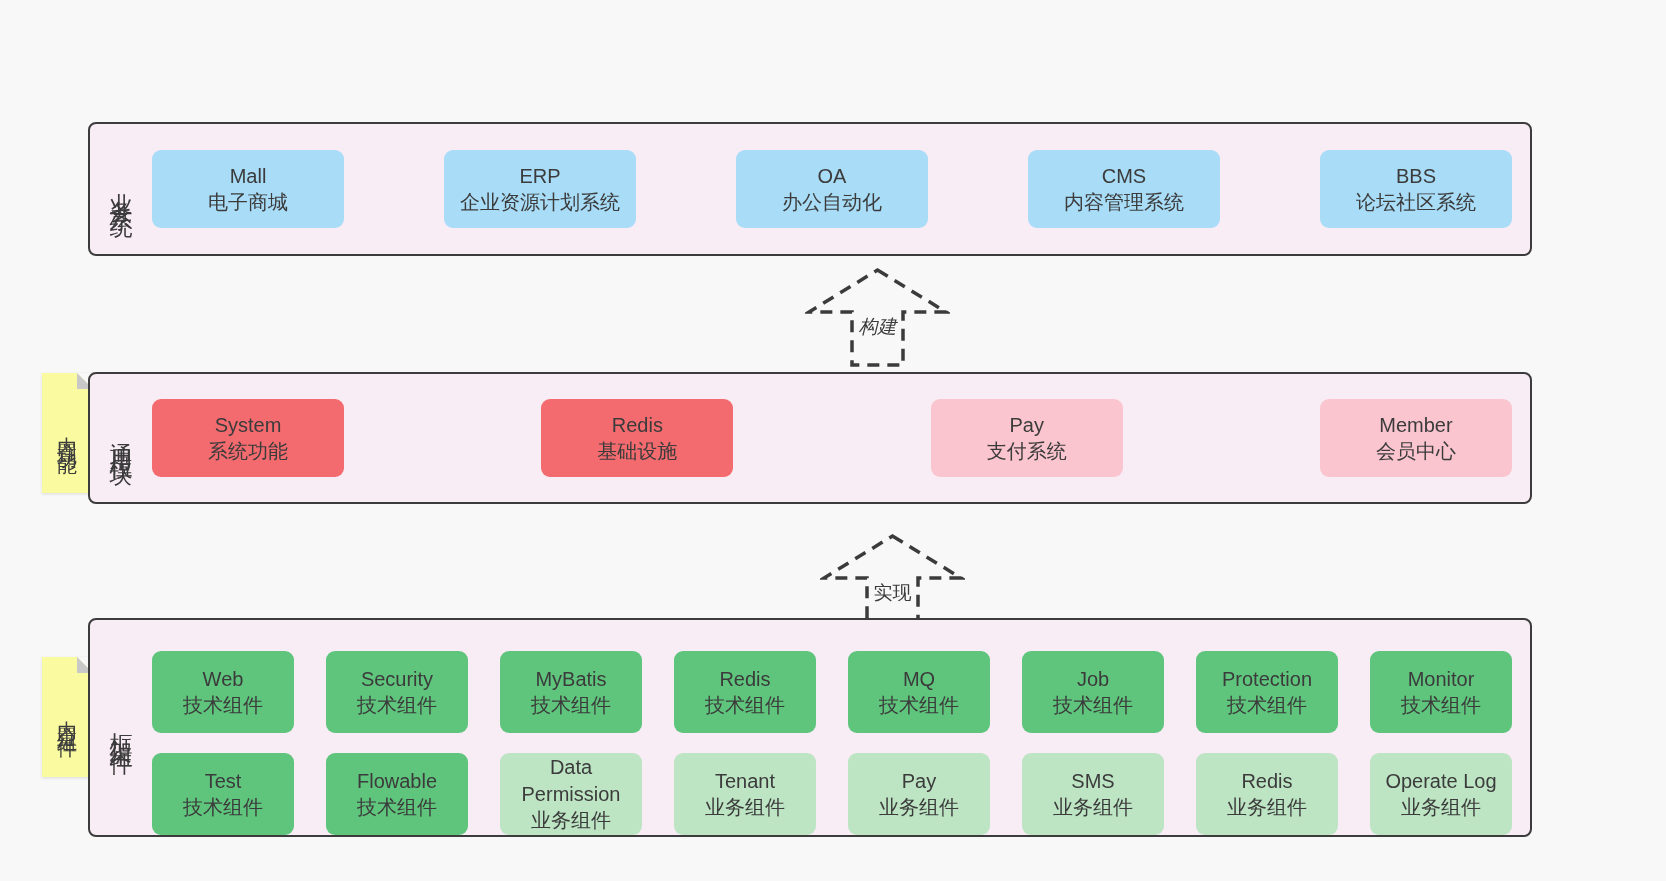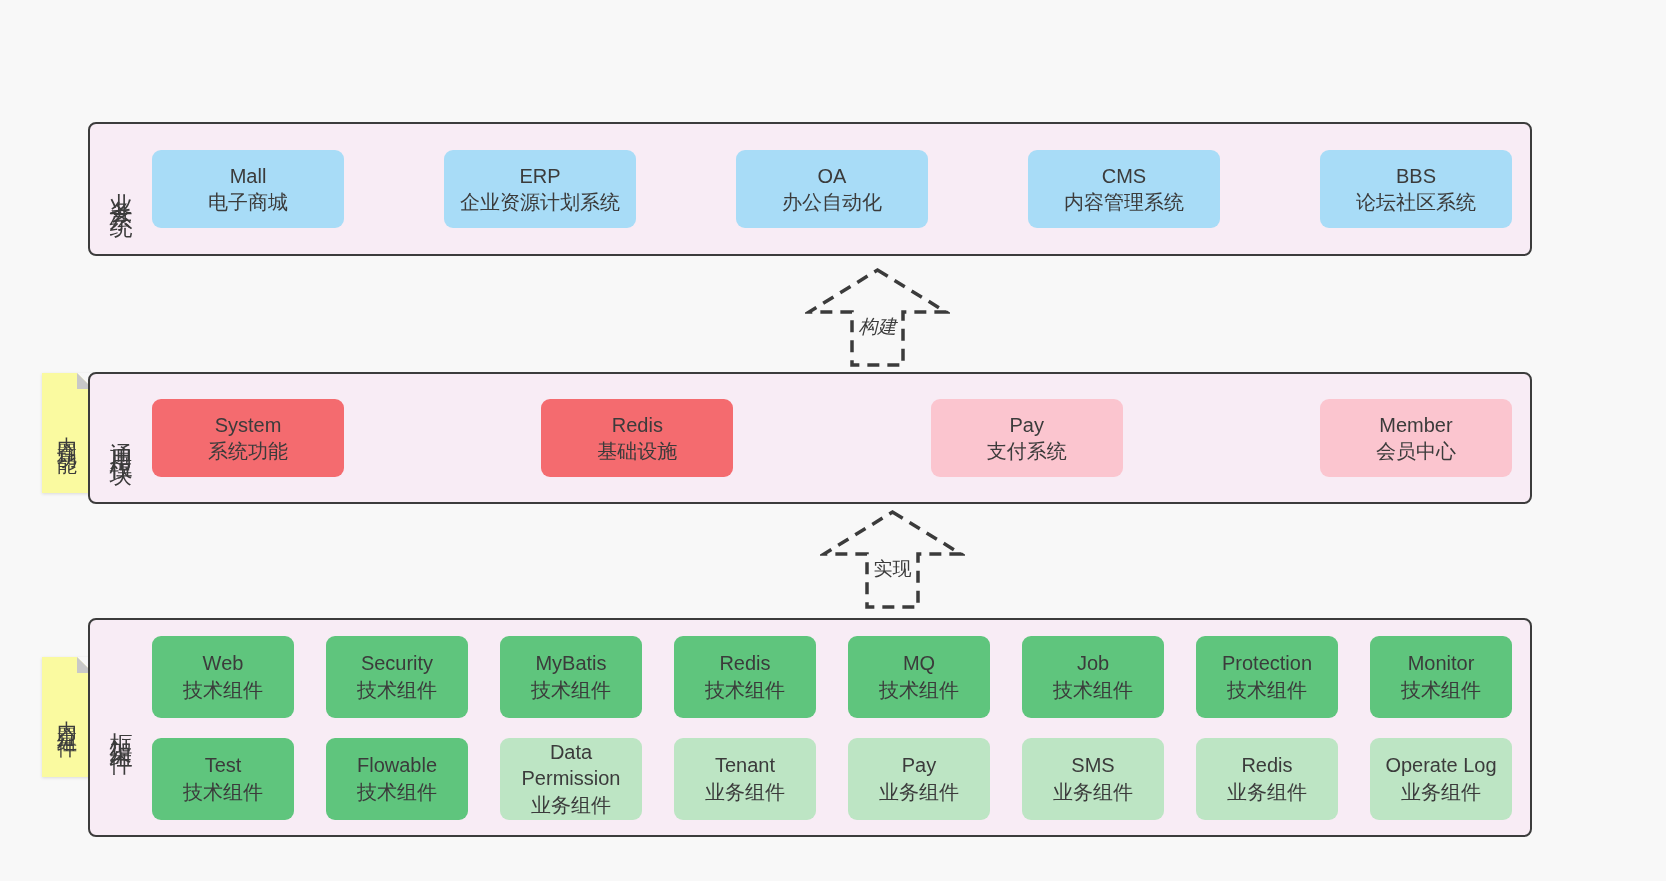--- a/index.html
+++ b/index.html
@@ -33,21 +33,21 @@
   }
   .vtext{
     writing-mode:vertical-rl;text-orientation:upright;
     font-size:23px;letter-spacing:7px;color:var(--text);line-height:1;
   }
   .boxes{
     flex:1;display:flex;justify-content:space-between;align-items:center;
     padding-right:18px;
   }
   .rows{
-    flex:1;display:flex;flex-direction:column;justify-content:center;gap:20px;
+    flex:1;display:flex;flex-direction:column;justify-content:flex-end;gap:20px;
     padding-right:18px;
   }
   .row{display:flex;justify-content:space-between;}
   .box{
     border-radius:9px;display:flex;flex-direction:column;align-items:center;justify-content:center;
     text-align:center;font-size:20px;line-height:1.32;color:var(--text);
   }
   .wide{width:192px;height:78px;}
   .narrow{width:142px;height:82px;}
   .blue{background:var(--blue);}
@@ -62,21 +62,21 @@
   }
   .note1{top:373px;}
   .note2{top:657px;}
   .note .vtext{font-size:20px;letter-spacing:6px;}
   .fold-cut{position:absolute;top:0;right:0;width:16px;height:16px;background:var(--page-bg);
     clip-path:polygon(0 0,100% 0,100% 100%);}
   .fold{position:absolute;top:0;right:0;width:16px;height:16px;background:var(--fold);
     clip-path:polygon(0 0,100% 100%,0 100%);}
   .arrow{position:absolute;width:145px;height:102px;}
   .arrow1{left:805px;top:266px;font-style:italic;}
-  .arrow2{left:820px;top:508px;}
+  .arrow2{left:820px;top:532px;}
   .arrow svg{position:absolute;inset:0;width:100%;height:100%;}
   .arrow-label{
     position:absolute;left:50%;top:48px;transform:translateX(-50%);
     font-size:19px;color:var(--text);background:var(--page-bg);padding:0 3px;white-space:nowrap;
   }
 </style>
 </head>
 <body>
 
 <div class="page">

